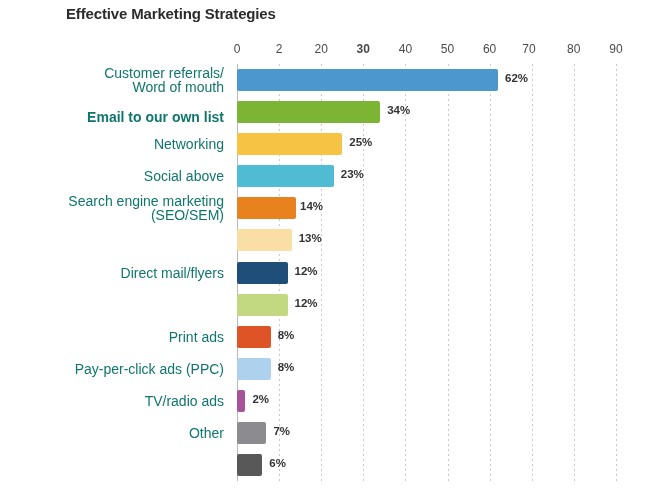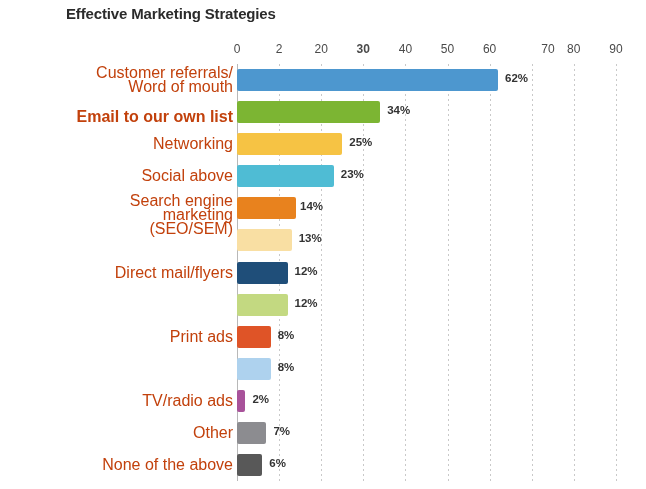--- a/index.html
+++ b/index.html
@@ -92,26 +92,26 @@
     color: #333333;
     white-space: nowrap;
   }
 
   
   .cat-label {
     position: absolute;
     right: 0;
     width: 176px;
     text-align: right;
-    font-size: 16px;
+    font-size: 14px;
     line-height: 14px;
-    color: #c2410c;
+    color: #0f766e;
     white-space: pre-line;
     box-sizing: border-box;
-    padding-right: 4px;
+    padding-right: 13px;
   }
   #category-axis {
     position: absolute;
     left: 0;
     top: 64px;
     width: 189px;
     height: 417px;
   }
 </style>
 </head>
@@ -124,23 +124,23 @@
   <div id="category-axis">
       <div class="cat-label" style="top: 2px;">Customer referrals/
 Word of mouth</div>
       <div class="cat-label" style="top: 46px; font-weight: bold;">Email to our own list</div>
       <div class="cat-label" style="top: 73px;">Networking</div>
       <div class="cat-label" style="top: 105px;">Social above</div>
       <div class="cat-label" style="top: 130px;">Search engine marketing
 (SEO/SEM)</div>
       <div class="cat-label" style="top: 202px;">Direct mail/flyers</div>
       <div class="cat-label" style="top: 266px;">Print ads</div>
+      <div class="cat-label" style="top: 298px;">Pay-per-click ads (PPC)</div>
       <div class="cat-label" style="top: 330px;">TV/radio ads</div>
       <div class="cat-label" style="top: 362px;">Other</div>
-      <div class="cat-label" style="top: 394px;">None of the above</div>
     </div>
 
   <div id="plot-area">
     <div id="gridlines">
         <div class="gridline axis-zero" style="left: 0px;"></div>
         <div class="gridline" style="left: 42.1px;"></div>
         <div class="gridline" style="left: 84.2px;"></div>
         <div class="gridline" style="left: 126.3px;"></div>
         <div class="gridline" style="left: 168.4px;"></div>
         <div class="gridline" style="left: 210.5px;"></div>
@@ -151,21 +151,21 @@
         <div class="gridline" style="left: 421px;"></div>
       </div>
     <div id="ticks">
         <div class="tick-label" style="left: 0px; top: -22px;">0</div>
         <div class="tick-label" style="left: 42.1px; top: -22px;">2</div>
         <div class="tick-label" style="left: 84.2px; top: -22px;">20</div>
         <div class="tick-label" style="left: 126.3px; top: -22px; font-weight: bold;">30</div>
         <div class="tick-label" style="left: 168.4px; top: -22px;">40</div>
         <div class="tick-label" style="left: 210.5px; top: -22px;">50</div>
         <div class="tick-label" style="left: 252.6px; top: -22px;">60</div>
-        <div class="tick-label" style="left: 311px; top: -22px;">70</div>
+        <div class="tick-label" style="left: 292px; top: -22px;">70</div>
         <div class="tick-label" style="left: 336.8px; top: -22px;">80</div>
         <div class="tick-label" style="left: 378.9px; top: -22px;">90</div>
         <div class="tick-label" style="left: 421px; top: -22px;">100</div>
       </div>
     <div id="bars">
         <div class="bar-row" style="top: 5px; width: 421px;">
           <div class="bar" style="width: 261.02px; background-color: rgb(77, 151, 207);"></div>
           <div class="bar-value" style="left: 268.02px;">62%</div>
         </div>
         <div class="bar-row" style="top: 37px; width: 421px;">

